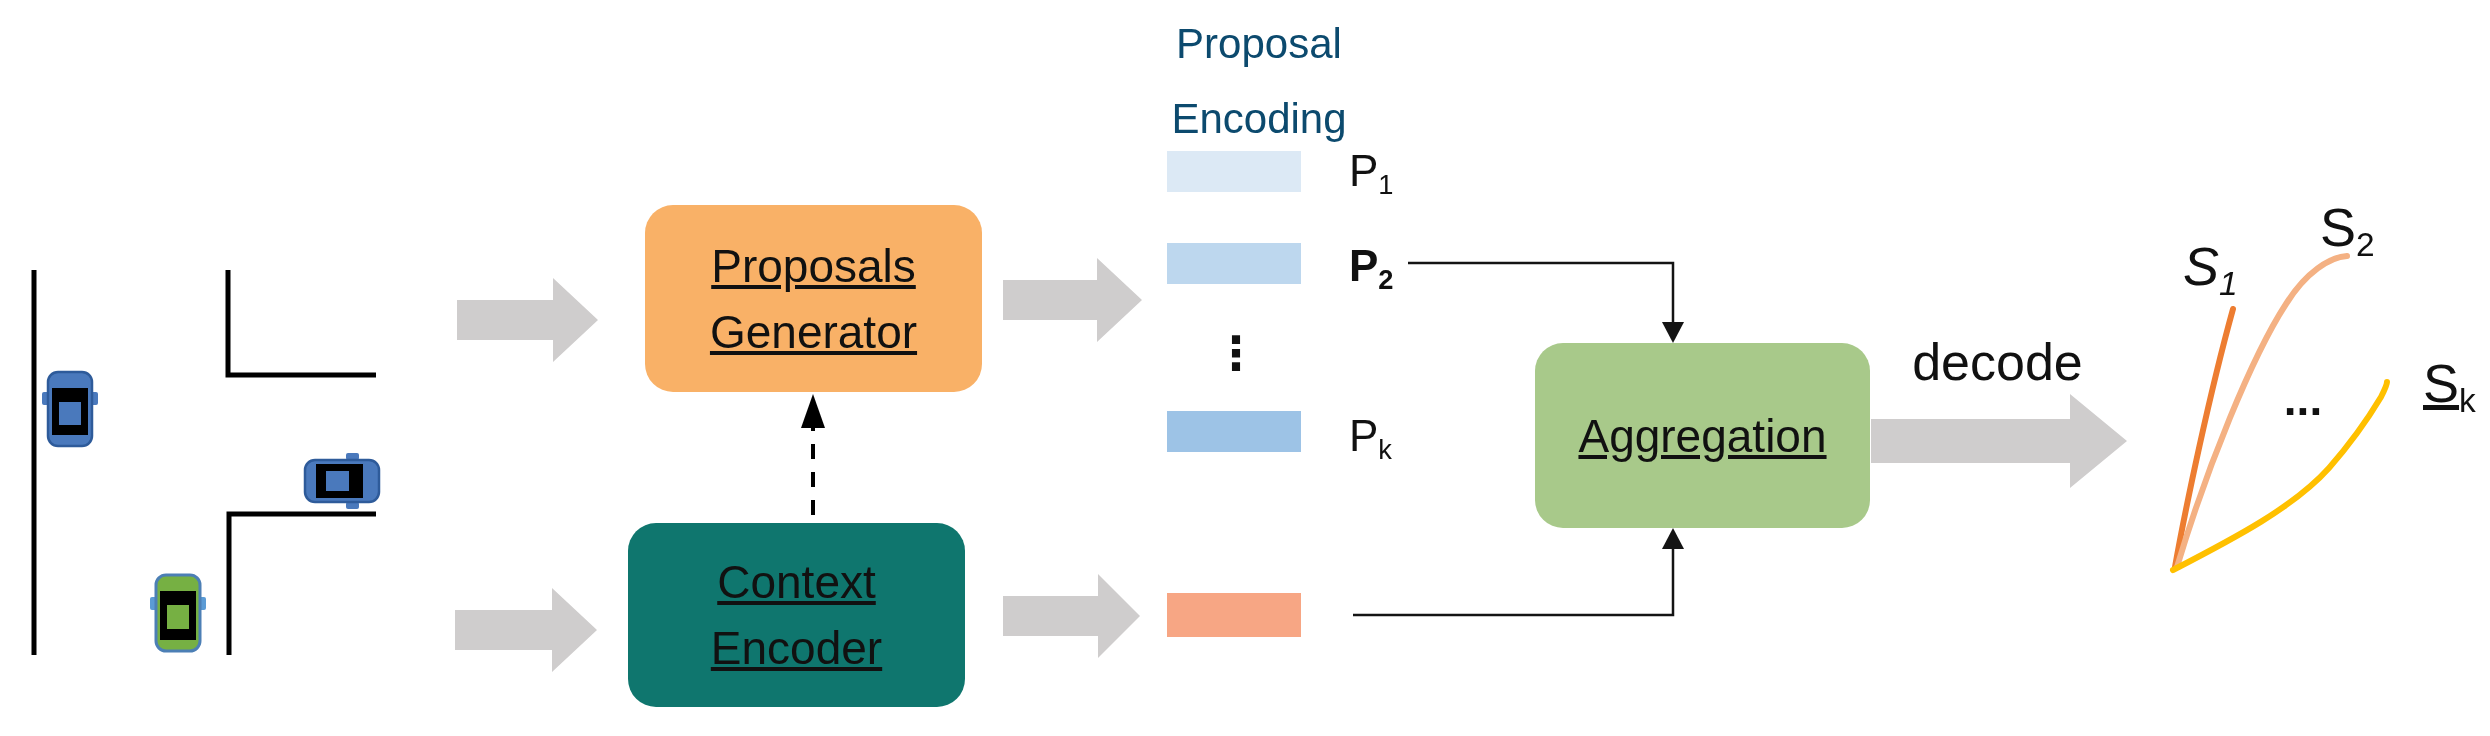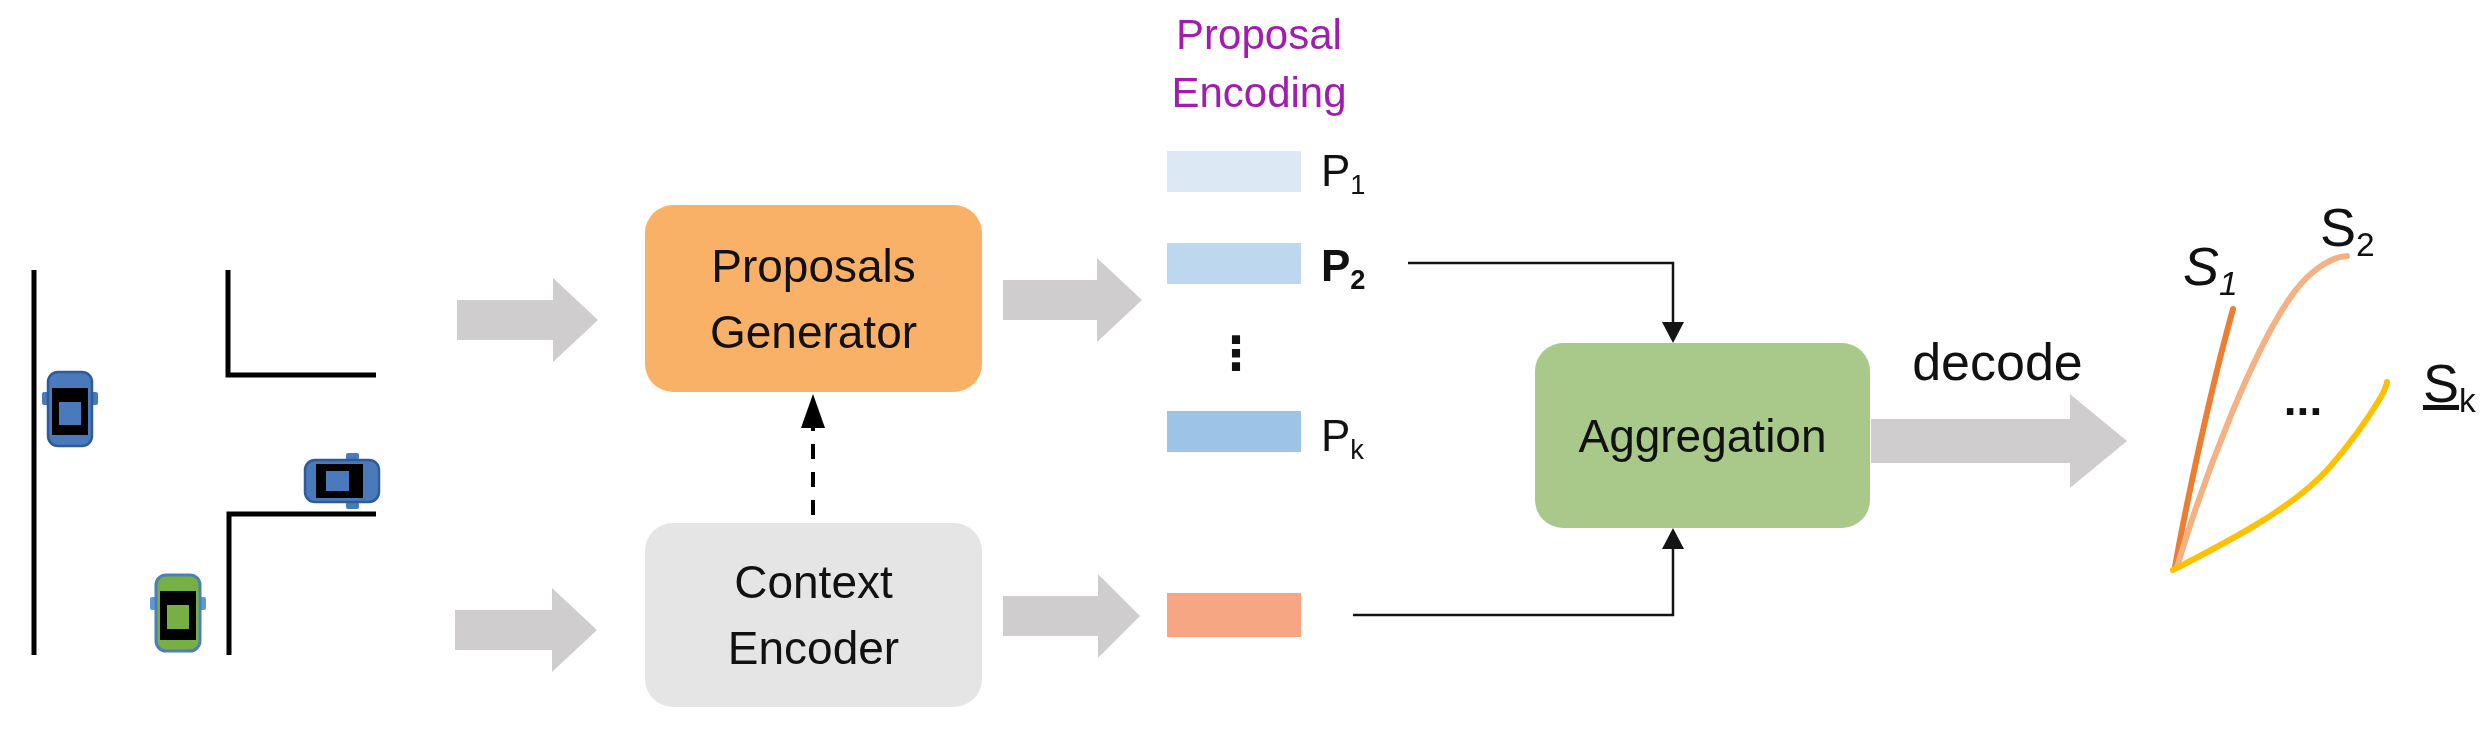--- a/index.html
+++ b/index.html
@@ -1,24 +1,24 @@
 <!DOCTYPE html>
 <html><head>
 <meta charset="utf-8">
 <style>
   html,body{margin:0;padding:0;background:#ffffff;}
   body{font-family:"Liberation Sans","DejaVu Sans",sans-serif;}
   #canvas{position:relative;width:2490px;height:736px;background:#ffffff;overflow:hidden;}
   #gfx{position:absolute;left:0;top:0;width:2490px;height:736px;}
   .box{position:absolute;border-radius:28px;display:flex;align-items:center;justify-content:center;
-       text-align:center;font-size:46px;line-height:66px;color:#111;padding:0 18px;box-sizing:border-box;}
+       text-align:center;font-size:46px;line-height:66px;color:#111;padding:0 18px;box-sizing:border-box;text-decoration:underline;}
   .bar{position:absolute;width:134px;height:41px;}
   .title{position:absolute;left:1099px;top:6px;width:320px;text-align:center;
-         font-size:42px;line-height:58px;color:#a21caf;}
-  .plabel{position:absolute;font-size:44px;color:#111;}
+         font-size:42px;line-height:75px;color:#0c4a6e;}
+  .plabel{position:absolute;font-size:44px;color:#111;margin-left:28px;}
   .plabel sub,.slabel sub{font-size:0.62em;vertical-align:-0.3em;}
   .vdots{position:absolute;left:1213px;top:330px;width:40px;text-align:center;
          font-size:46px;font-weight:bold;color:#111;line-height:46px;}
   .hdots{position:absolute;left:2263px;top:372px;width:80px;text-align:center;
          font-size:46px;font-weight:bold;color:#111;}
   .decode{position:absolute;left:1895px;top:332px;width:205px;text-align:center;
           font-size:52px;color:#111;}
   .slabel{position:absolute;font-size:54px;color:#111;}
 </style>
 </head>
@@ -82,21 +82,21 @@
       <path stroke="#ED7D31" stroke-width="6" d="M2175,567 C2186,505 2210,392 2233,309"></path>
       <path stroke="#F4B183" stroke-width="6" d="M2177,567 C2206,470 2252,356 2286,304 C2306,272 2330,257 2347,256"></path>
       <path stroke="#FFC000" stroke-width="6" d="M2173,570 C2235,538 2294,507 2329,468 C2357,436 2372,412 2381,397 C2385,389 2387,385 2387,382"></path>
     </g>
   </svg>
 
   <div class="box" style="left:645px;top:205px;width:337px;height:187px;background:#F9B167;">
     <span>Proposals Generator</span>
   </div>
 
-  <div class="box" style="left:645px;top:523px;width:337px;height:184px;background:#e5e5e5;">
+  <div class="box" style="left:628px;top:523px;width:337px;height:184px;background:#0f766e;">
     <span>Context Encoder</span>
   </div>
 
   <div class="box" style="left:1507px;top:343px;width:335px;height:185px;background:#A8C98A;margin-left:28px;">
     <span>Aggregation</span>
   </div>
 
   <div class="title">Proposal Encoding</div>
 
   <div class="bar" style="left:1167px;top:151px;background:#DCE9F5;"></div>

